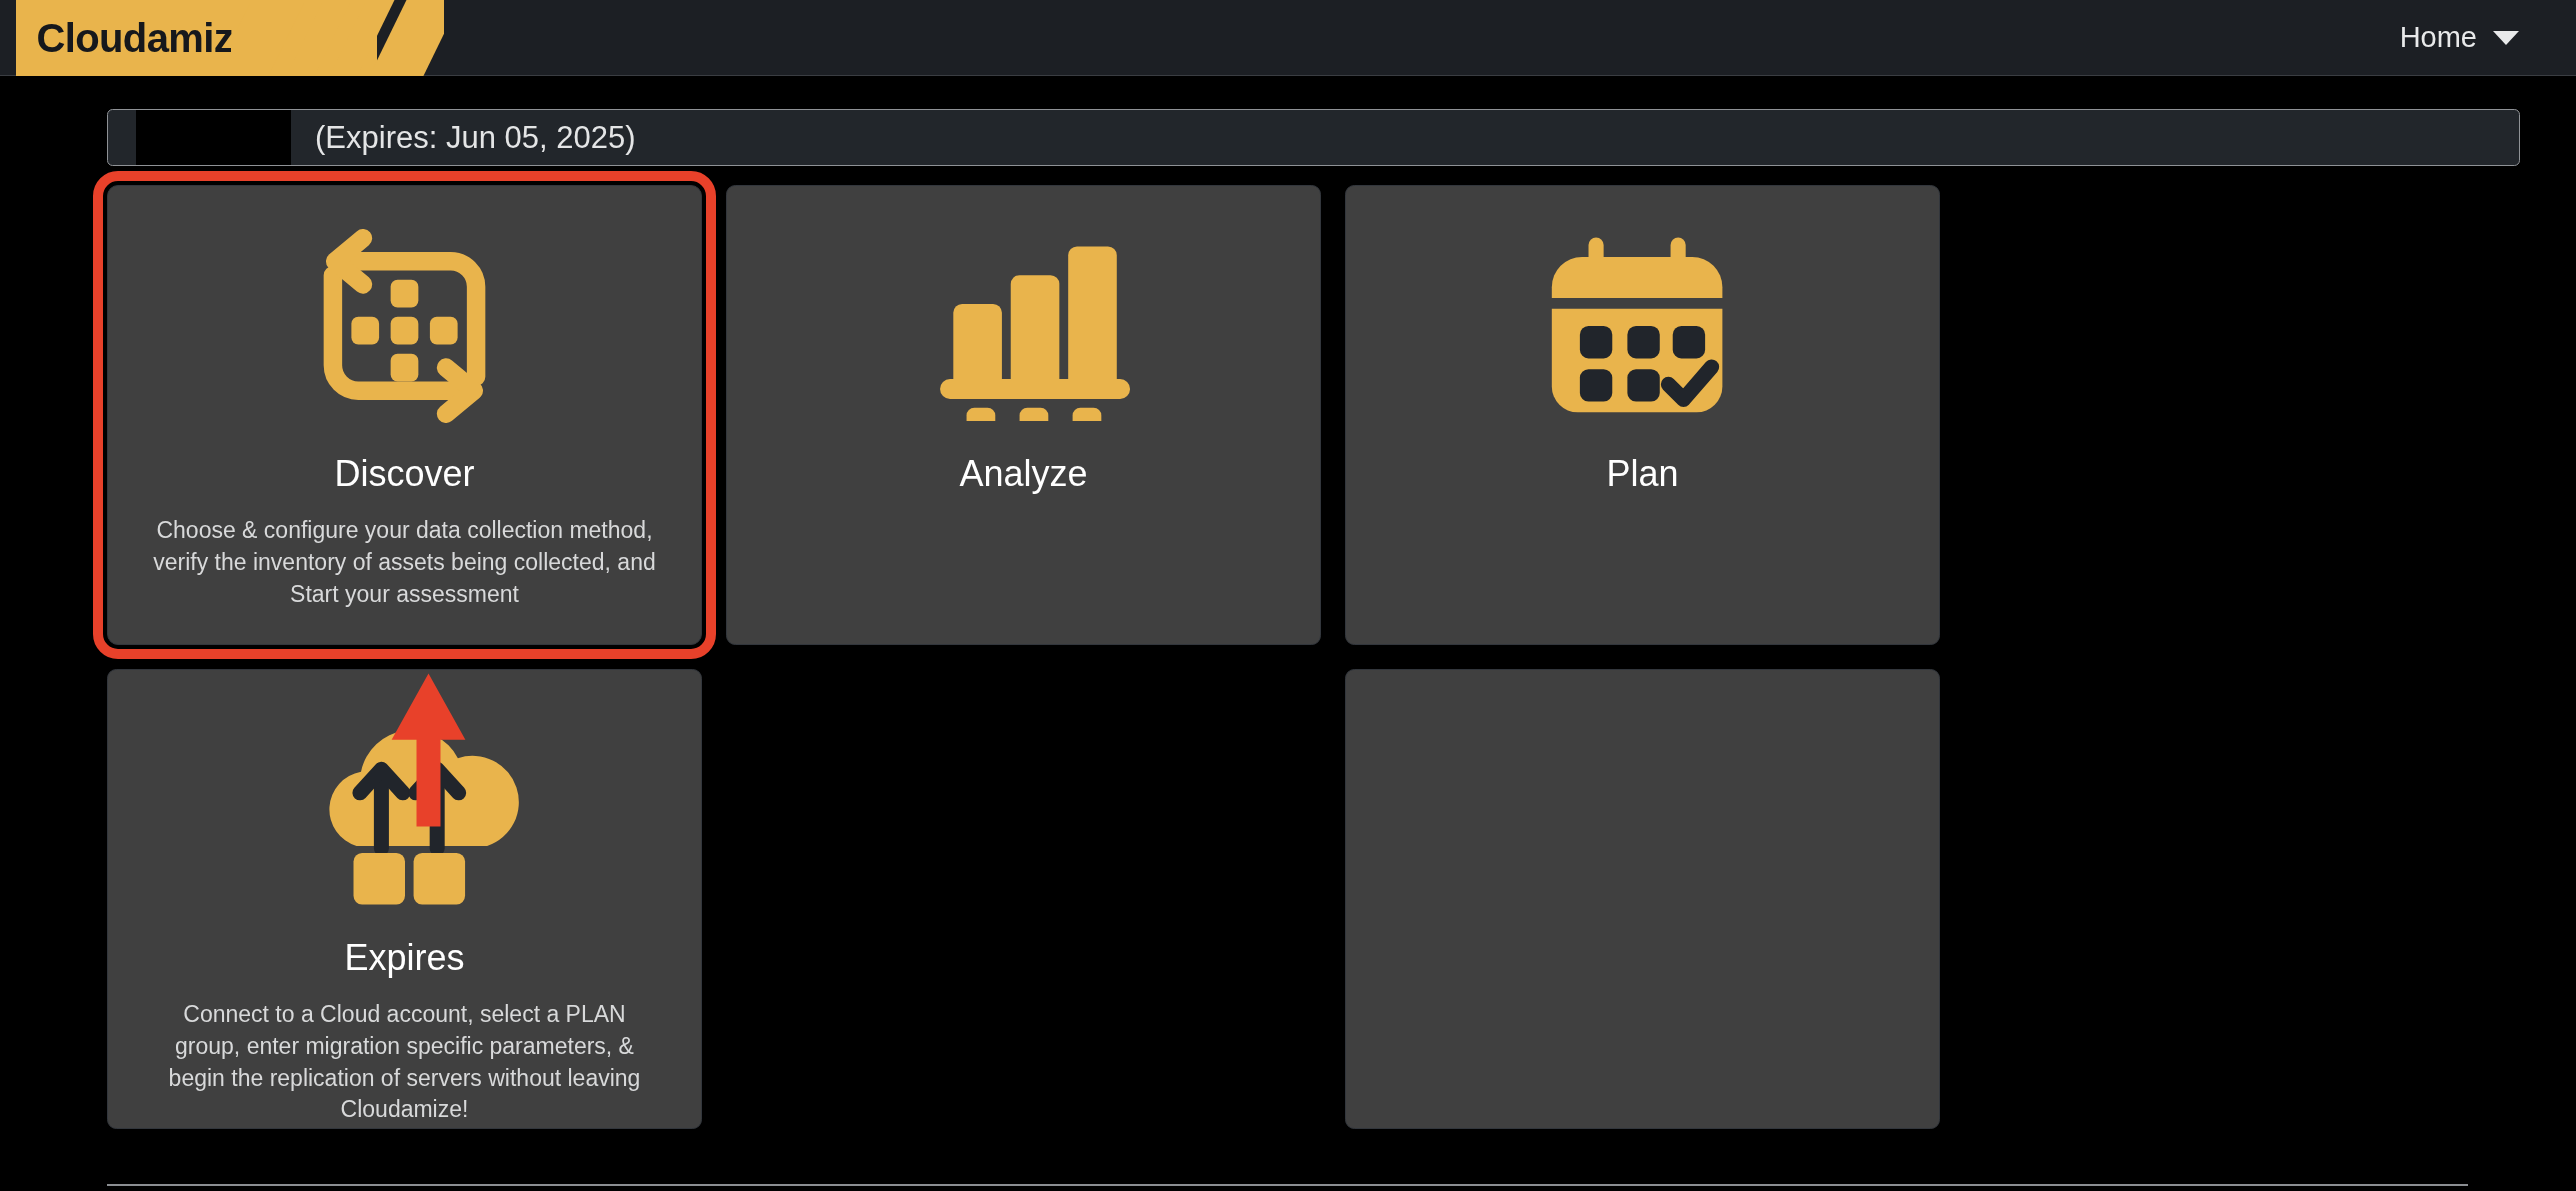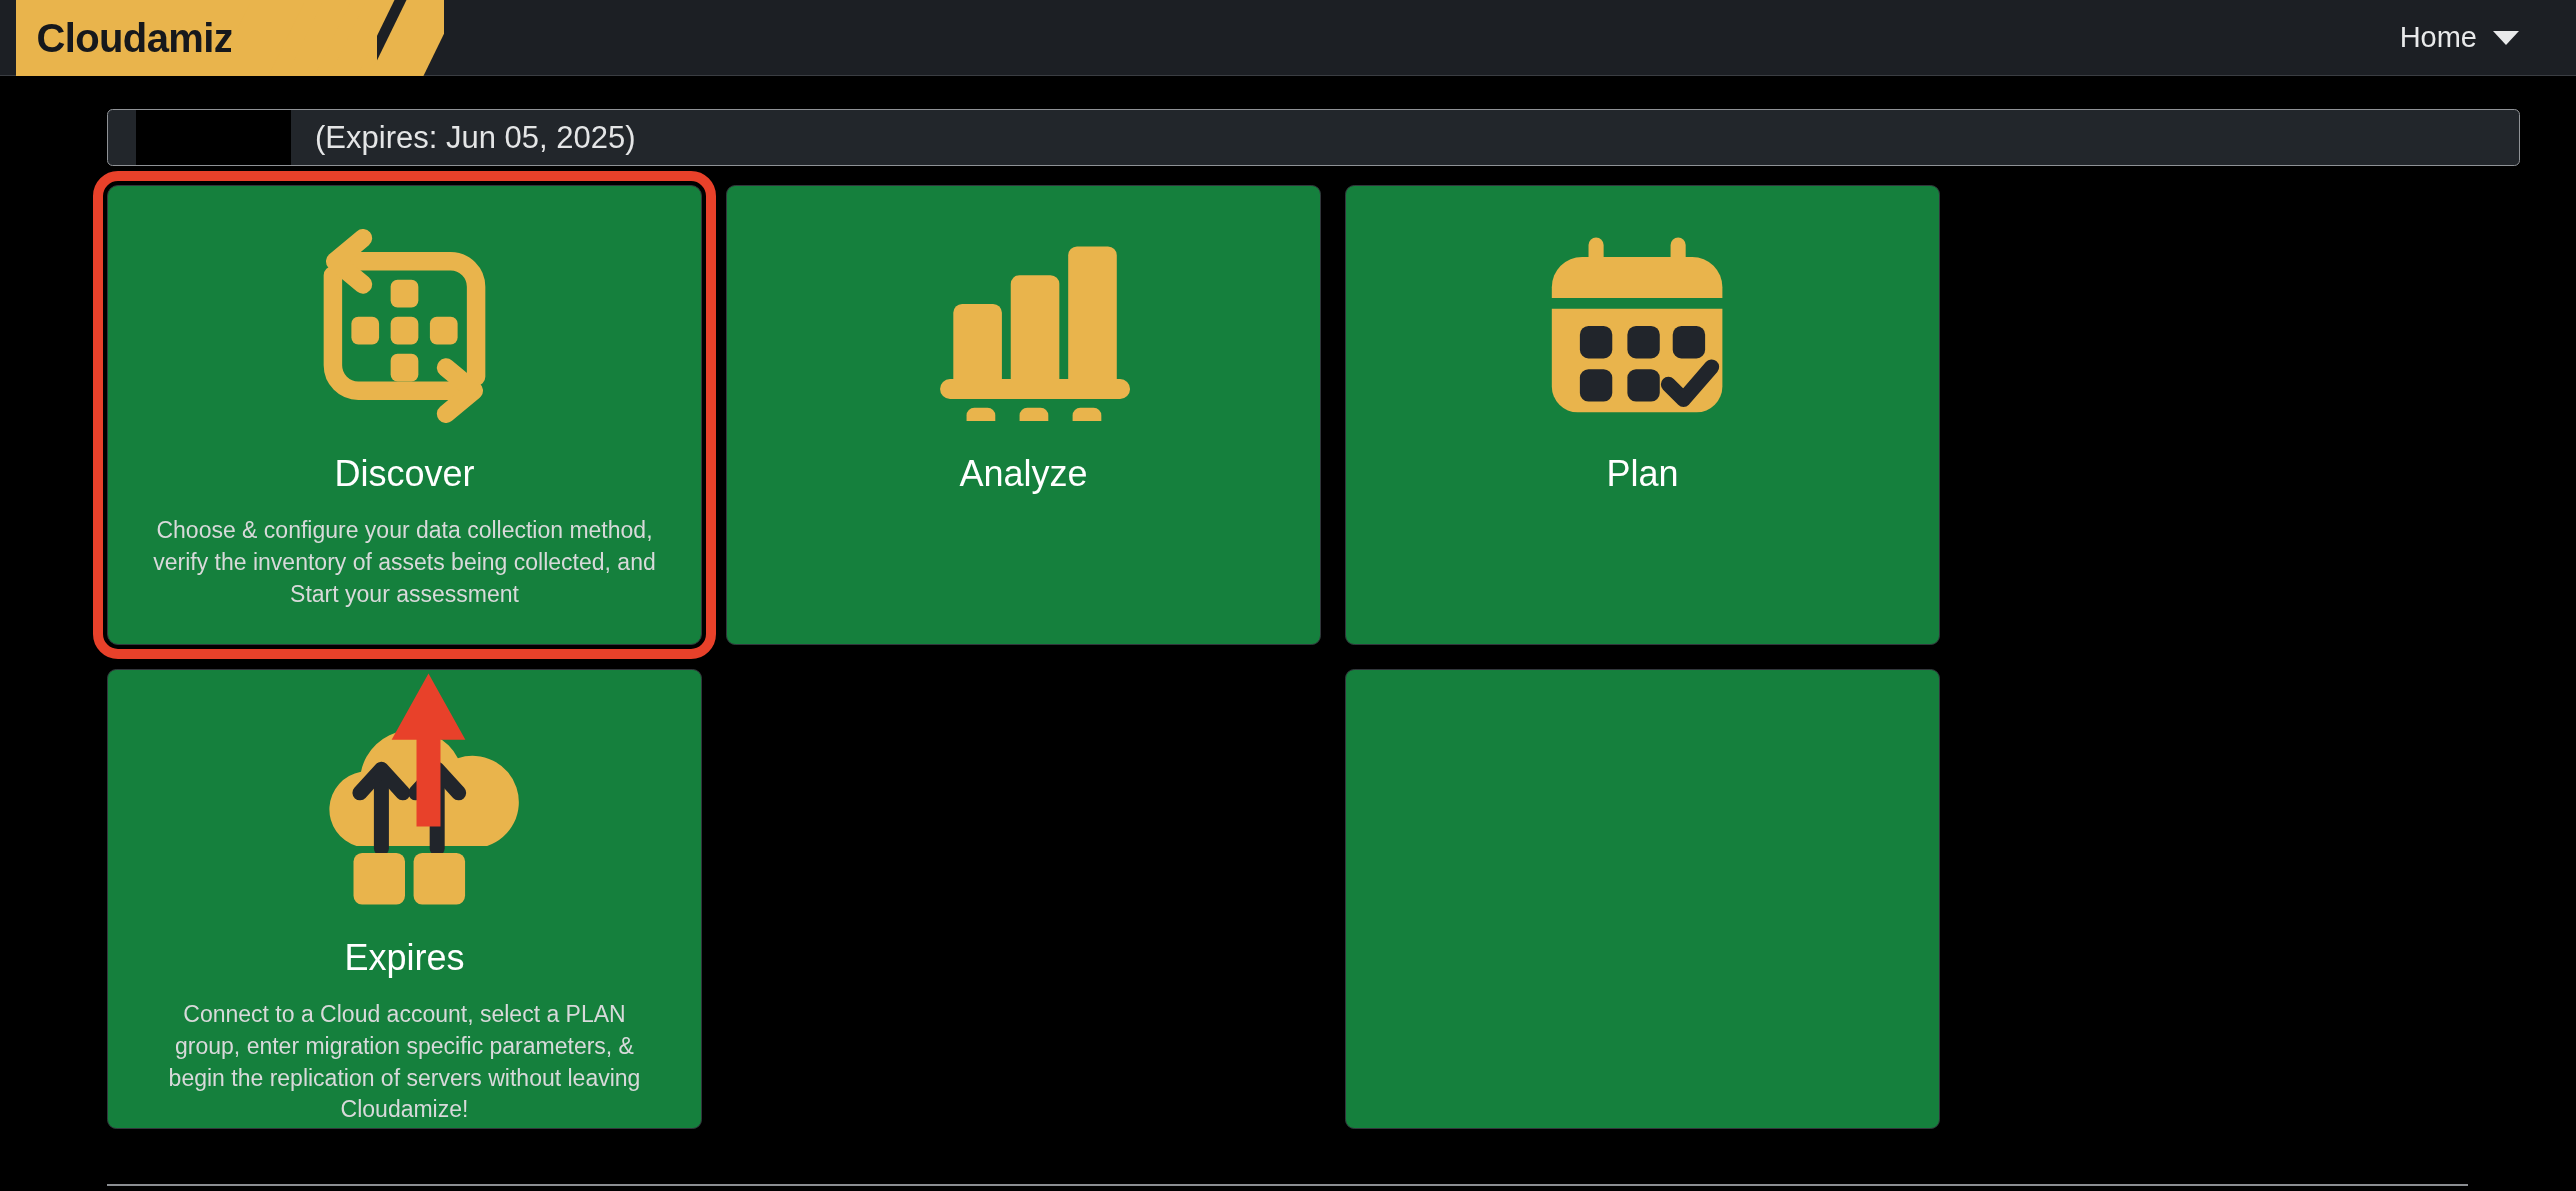--- a/index.html
+++ b/index.html
@@ -113,21 +113,21 @@
     position: absolute;
     left: 107px; top: 185px;
     width: 2413px;
     display: flex;
     flex-wrap: wrap;
     gap: 24px;
   }
   .card {
     width: 595px;
     height: 460px;
-    background: #15803d;
+    background: #404040;
     border: 0.9px solid #32363c;
     border-radius: 9.3px;
     display: flex;
     flex-direction: column;
     align-items: center;
     cursor: pointer;
     position: relative;
     padding-top: 15px;
   }
   .card.highlighted {

